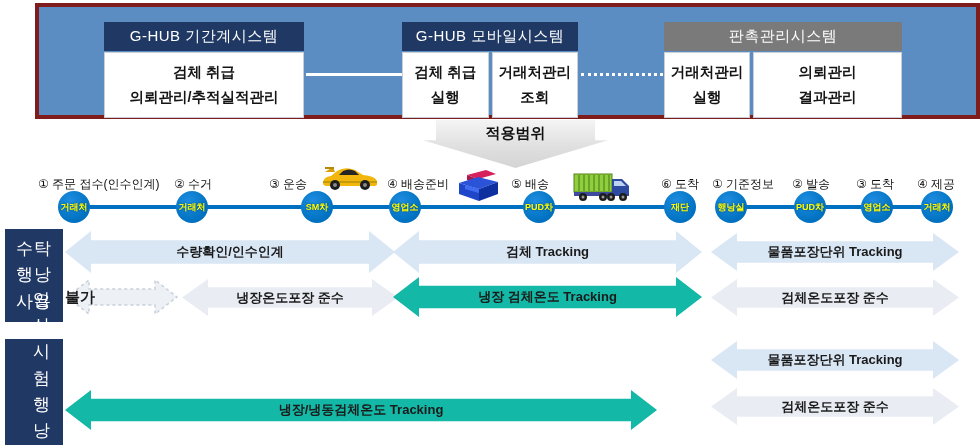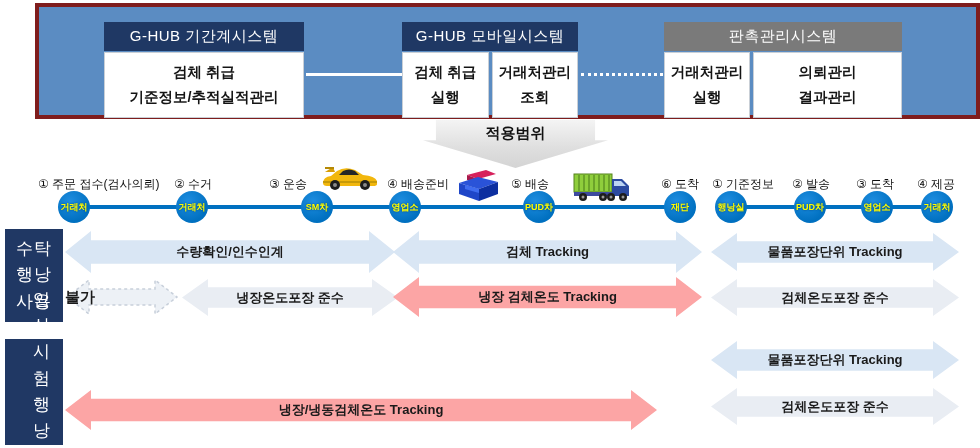--- a/index.html
+++ b/index.html
@@ -44,39 +44,39 @@
     font-size:17px;line-height:1.55;letter-spacing:1px;}
 
   
   .arrow{position:absolute;display:flex;align-items:center;justify-content:center;
     font-size:13px;font-weight:600;color:#1a1a1a;white-space:nowrap;}
   .dbl{clip-path:polygon(0 50%,26px 0,26px 22%,calc(100% - 26px) 22%,
     calc(100% - 26px) 0,100% 50%,calc(100% - 26px) 100%,calc(100% - 26px) 78%,
     26px 78%,26px 100%);}
   .a-blue{background:#d9e6f4;}
   .a-gray{background:#e9edf3;}
-  .a-pink{background:#fca5a5;}
+  .a-pink{background:#14b8a6;}
   .arrow-dashed{position:absolute;display:flex;align-items:center;justify-content:flex-start;
     font-size:15px;font-weight:700;color:#1a1a1a;}
   .arrow-dashed svg{position:absolute;left:0;top:0;width:100%;height:100%;}
   .arrow-dashed span{position:relative;z-index:1;}
 </style>
 </head>
 <body>
 
 <div class="stage">
 
   <div class="banner">
 
     <div class="sys-box" style="left:65px;width:200px;">
       <div class="sys-header hdr-navy">G-HUB 기간계시스템</div>
       <div class="sys-body">
         <div class="sys-cell">
           <div>검체 취급</div>
-          <div>기준정보/추적실적관리</div>
+          <div>의뢰관리/추적실적관리</div>
         </div>
       </div>
     </div>
 
     <div class="conn-solid" style="left:267px;top:66px;width:96px;"></div>
 
     <div class="sys-box" style="left:363px;width:176px;">
       <div class="sys-header hdr-navy">G-HUB 모바일시스템</div>
       <div class="sys-body">
         <div class="sys-cell">
@@ -106,21 +106,21 @@
       </div>
     </div>
   </div>
 
   <div class="scope-arrow">
     <span>적용범위</span>
   </div>
 
   <div class="tl-line" style="left:74px;width:606px;"></div>
 
-  <div class="step-label" style="left:38px;">① 주문 접수(검사의뢰)</div>
+  <div class="step-label" style="left:38px;">① 주문 접수(인수인계)</div>
   <div class="step-label" style="left:174px;">② 수거</div>
   <div class="step-label" style="left:269px;">③ 운송</div>
   <div class="step-label" style="left:387px;">④ 배송준비</div>
   <div class="step-label" style="left:511px;">⑤ 배송</div>
   <div class="step-label" style="left:661px;">⑥ 도착</div>
 
   <div class="node" style="left:58px;">거래처</div>
   <div class="node" style="left:176px;">거래처</div>
   <div class="node" style="left:301px;">SM차</div>
   <div class="node" style="left:389px;">영업소</div>

